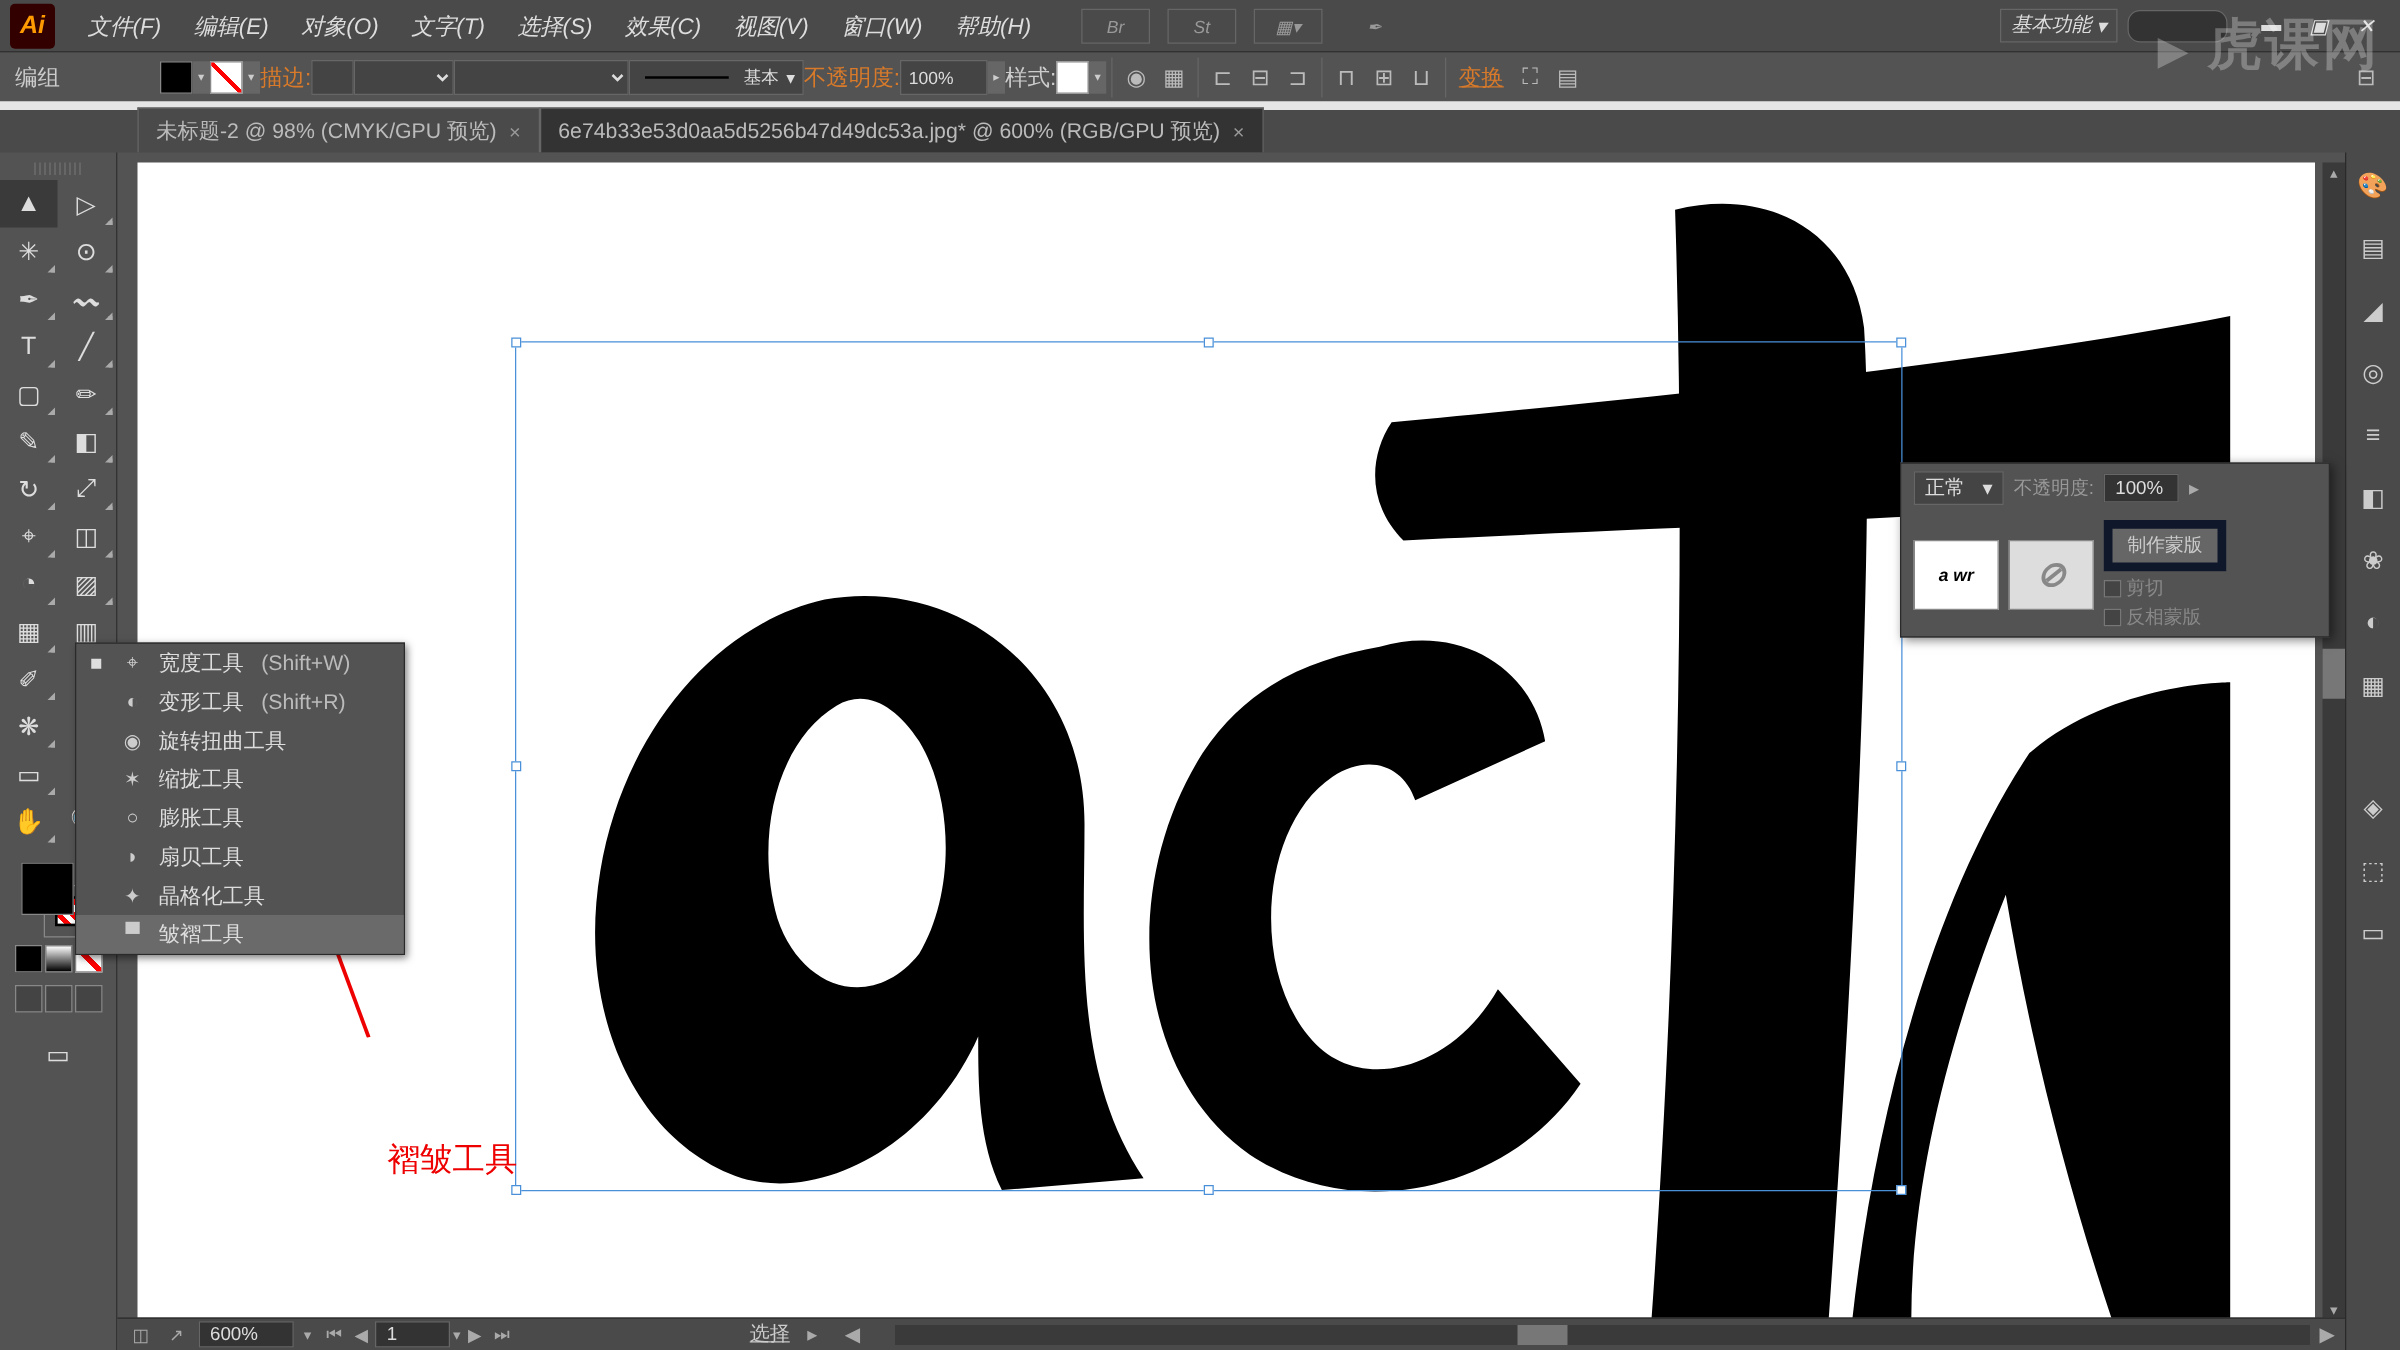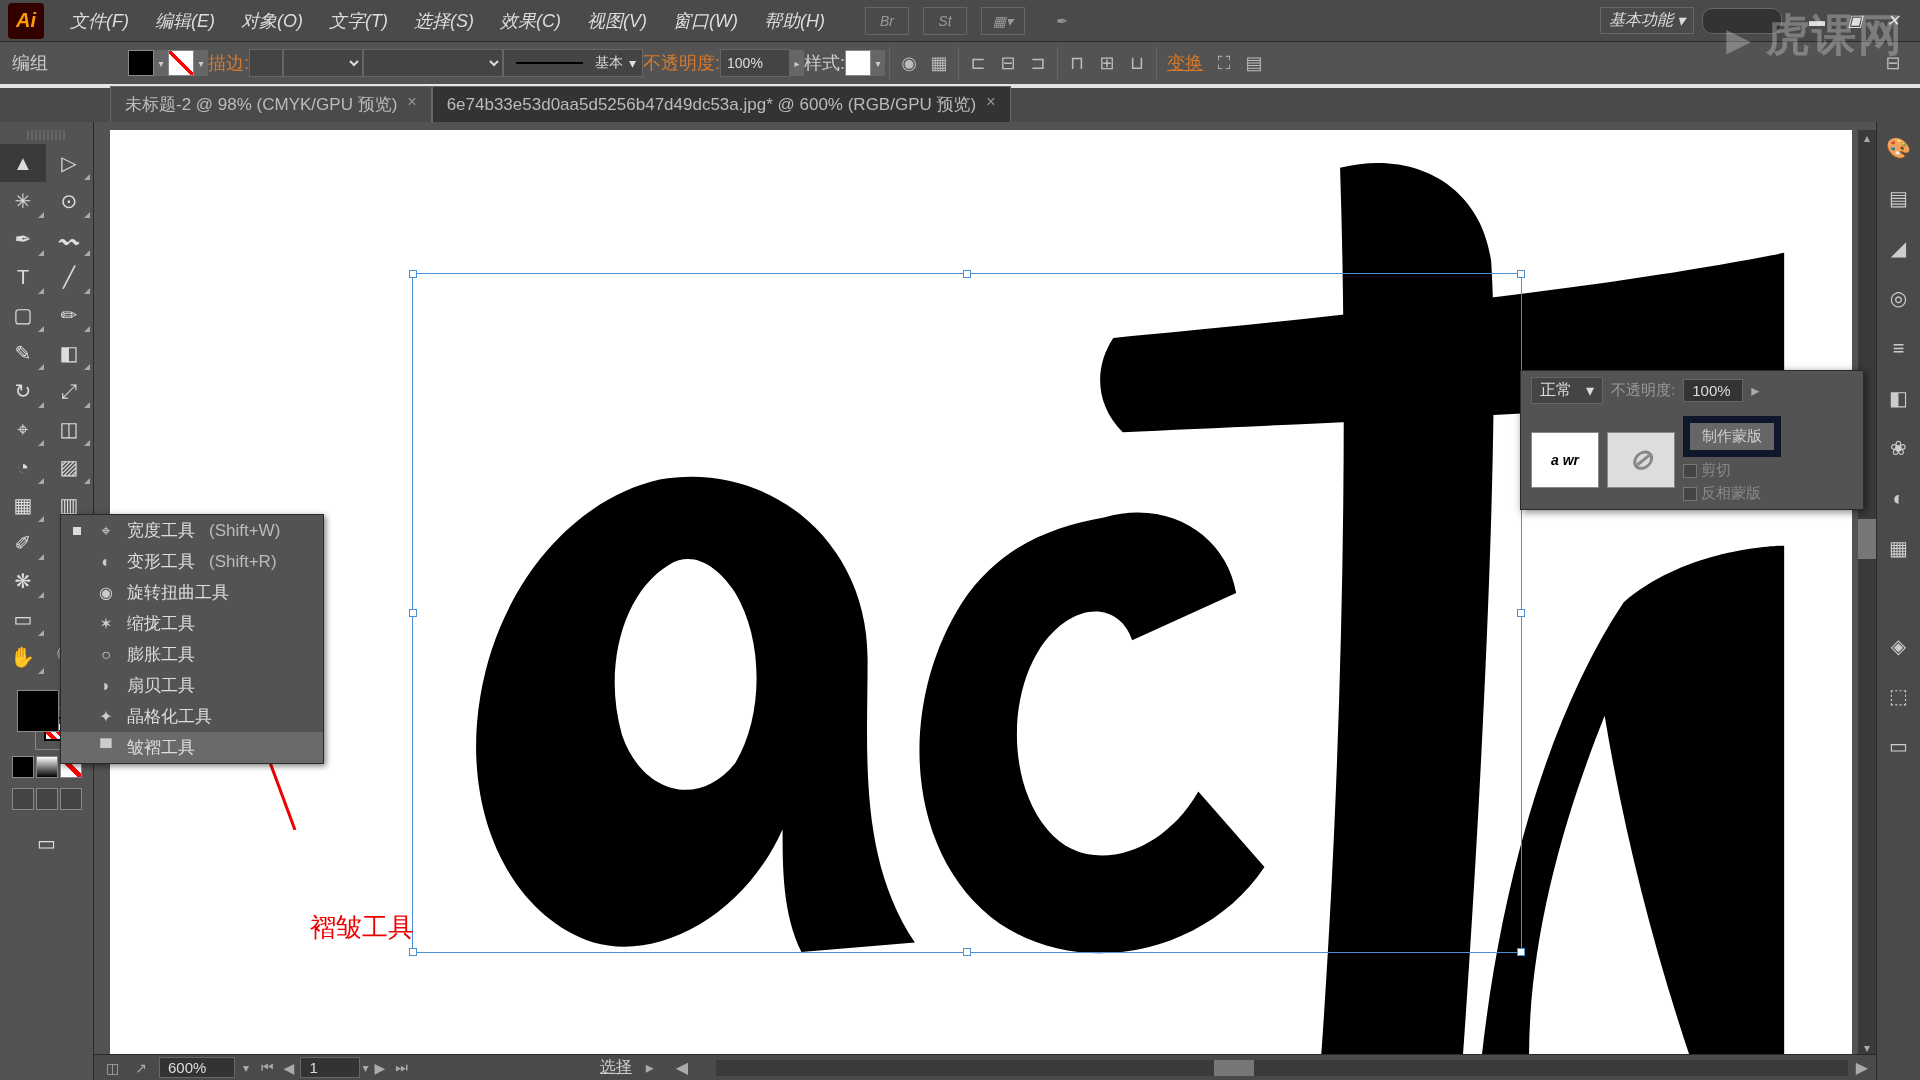--- a/index.html
+++ b/index.html
@@ -3,40 +3,40 @@
 <meta charset="utf-8">
 <style>
 * { margin: 0; padding: 0; box-sizing: border-box; font-family: "Microsoft YaHei", sans-serif; }
 body { background: #4a4a4a; width: 1920px; height: 1080px; overflow: hidden; position: relative; }
 
 
 .menubar { height: 42px; background: #4a4a4a; display: flex; align-items: center; padding: 0 8px; gap: 2px; border-bottom: 1px solid #2a2a2a; font-style: italic; }
 .app-logo { width: 36px; height: 36px; background: #330000; color: #ff9a00; display: flex; align-items: center; justify-content: center; font-weight: bold; font-size: 20px; border-radius: 4px; margin-right: 12px; }
 .menu-item { color: #ddd; padding: 4px 12px; font-size: 18px; cursor: pointer; }
 .menu-right { margin-left: auto; display: flex; align-items: center; gap: 8px; }
-.menu-icon-box { width: 44px; height: 28px; border: 1px solid #666; display: flex; align-items: center; justify-content: center; color: #999; font-size: 14px; }
+.menu-icon-box { width: 55px; height: 28px; border: 1px solid #666; display: flex; align-items: center; justify-content: center; color: #999; font-size: 14px; }
 .workspace-dd { color: #ddd; font-size: 16px; padding: 2px 8px; border: 1px solid #666; display: flex; align-items: center; gap: 4px; }
 .search-box { width: 80px; height: 26px; background: #333; border: 1px solid #666; border-radius: 10px; }
 .win-btns { display: flex; gap: 0; margin-left: 8px; }
 .win-btn { width: 38px; height: 28px; display: flex; align-items: center; justify-content: center; color: #ddd; font-size: 16px; }
 
 
-.options-bar { height: 46px; background: #535353; display: flex; align-items: center; padding: 0 12px; gap: 0; border-bottom: 4px solid #e5e5e5; }
+.options-bar { height: 46px; background: #535353; display: flex; align-items: center; padding: 0 12px; gap: 0; border-bottom: 7px solid #e5e5e5; }
 .opt-label { color: #ccc; font-size: 18px; }
 .opt-label.orange { color: #d87a2a; }
 .color-swatch { width: 26px; height: 26px; border: 1px solid #888; }
 .dd-small { width: 14px; height: 26px; background: #666; color: #ccc; display: flex; align-items: center; justify-content: center; font-size: 10px; }
 .opt-input { background: #444; border: 1px solid #666; color: #ddd; height: 28px; padding: 0 6px; font-size: 14px; }
 .opt-btn { width: 30px; height: 30px; display: flex; align-items: center; justify-content: center; color: #bbb; font-size: 18px; border: 1px solid transparent; }
 .opt-sep { width: 1px; height: 32px; background: #666; margin: 0 4px; }
 .transform-label { color: #d87a2a; text-decoration: underline; font-size: 18px; padding: 0 6px; }
 
 
 .doc-tabs { height: 34px; background: #4a4a4a; display: flex; align-items: flex-end; padding-left: 110px; }
-.doc-tab { background: #333; color: #bbb; padding: 6px 14px; font-size: 17px; display: flex; align-items: flex-start; gap: 10px; border-top: 1px solid #666; border-right: 1px solid #666; border-left: 1px solid #666; }
+.doc-tab { background: #333; color: #bbb; padding: 6px 14px; font-size: 17px; display: flex; align-items: flex-end; gap: 10px; border-top: 1px solid #666; border-right: 1px solid #666; border-left: 1px solid #666; }
 .doc-tab.inactive { background: #4a4a4a; }
 .tab-close { color: #999; font-size: 16px; cursor: pointer; }
 
 
 .main { display: flex; height: calc(100% - 122px); position: relative; }
 
 
 .toolbox { width: 94px; background: #535353; border-right: 1px solid #2a2a2a; padding-top: 8px; display: flex; flex-direction: column; }
 .tool-grip { height: 10px; background: repeating-linear-gradient(90deg, #666 0 2px, transparent 2px 4px); margin: 0 auto 4px; width: 40px; }
 .tool-row { display: flex; }

